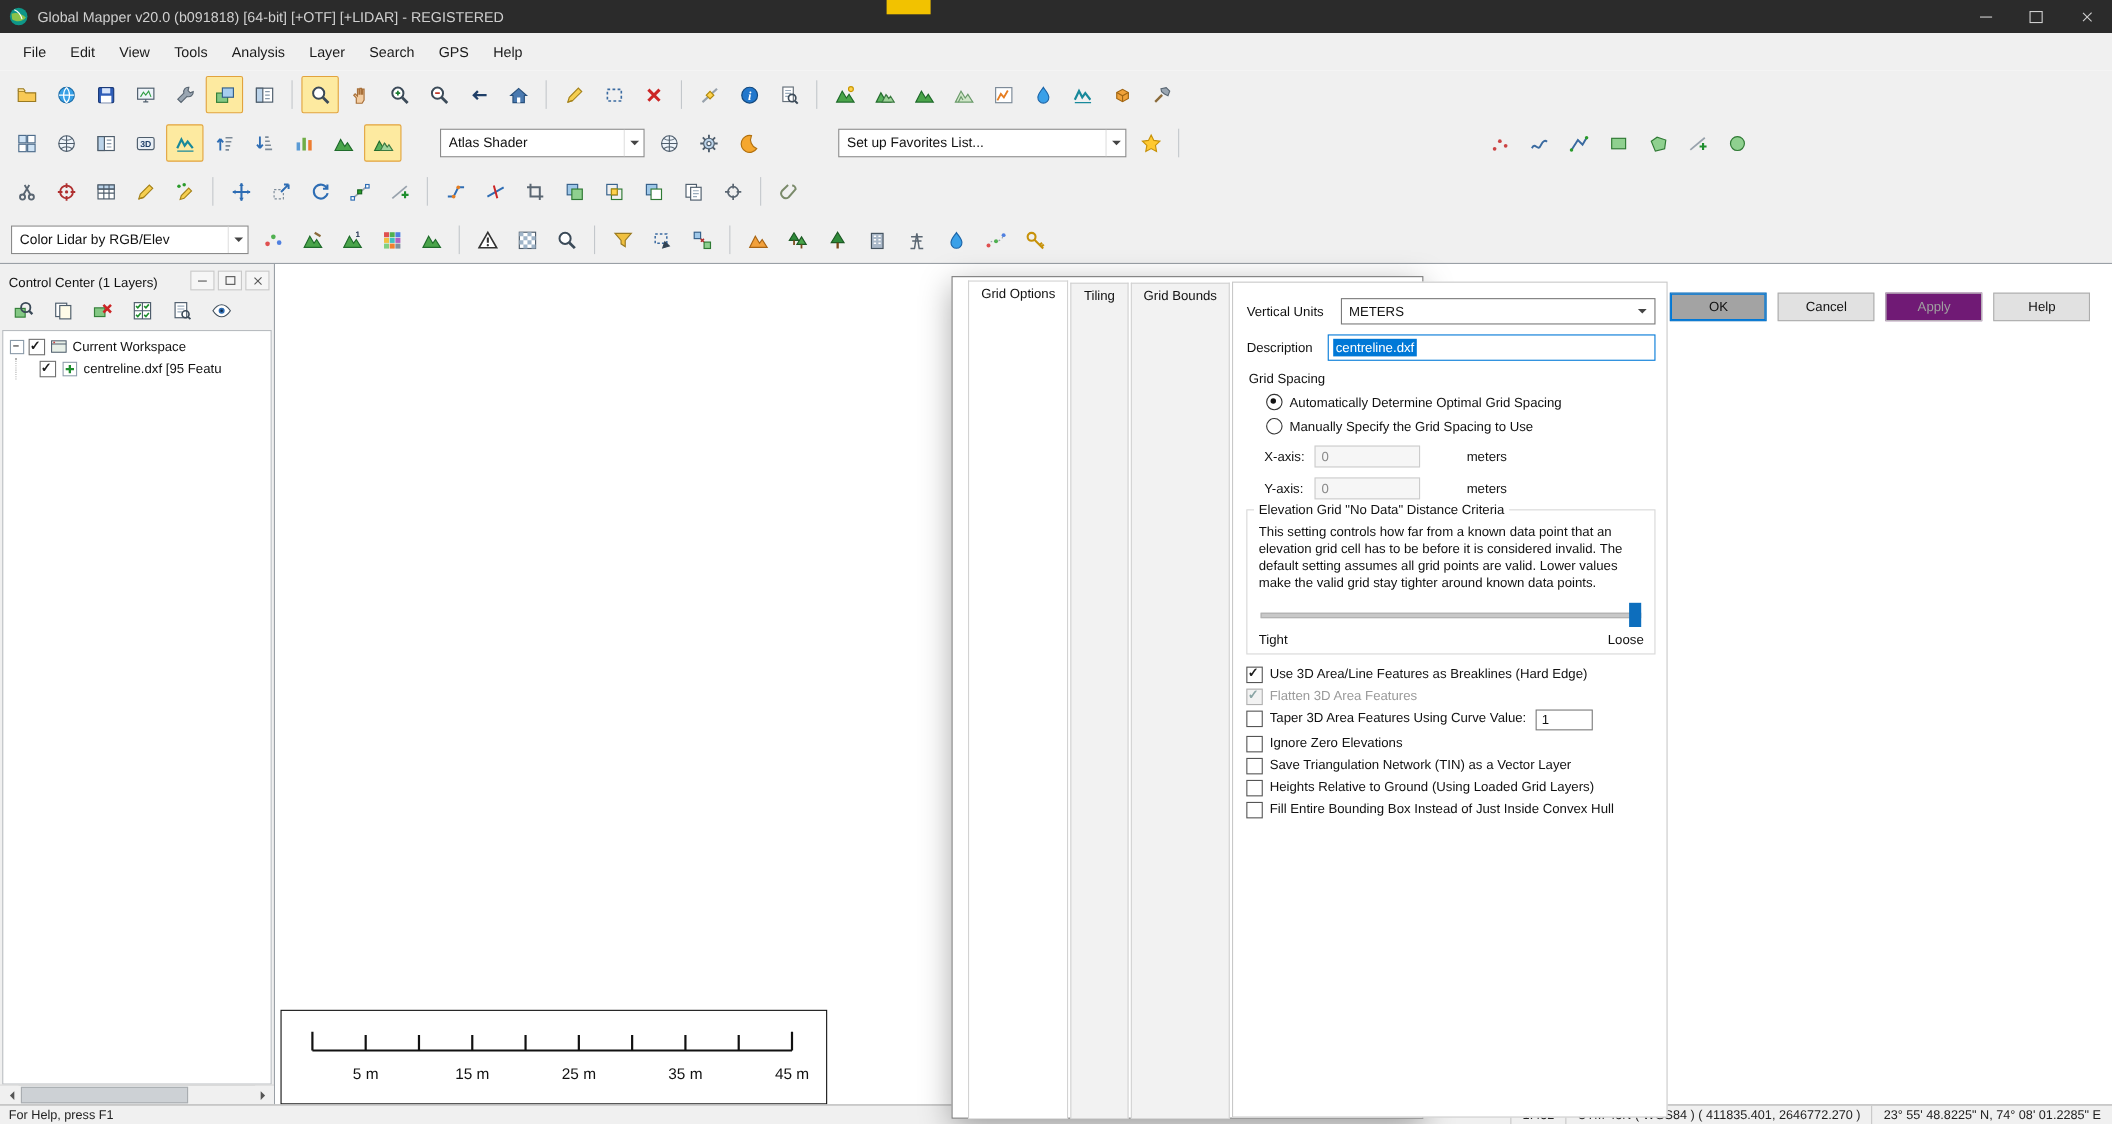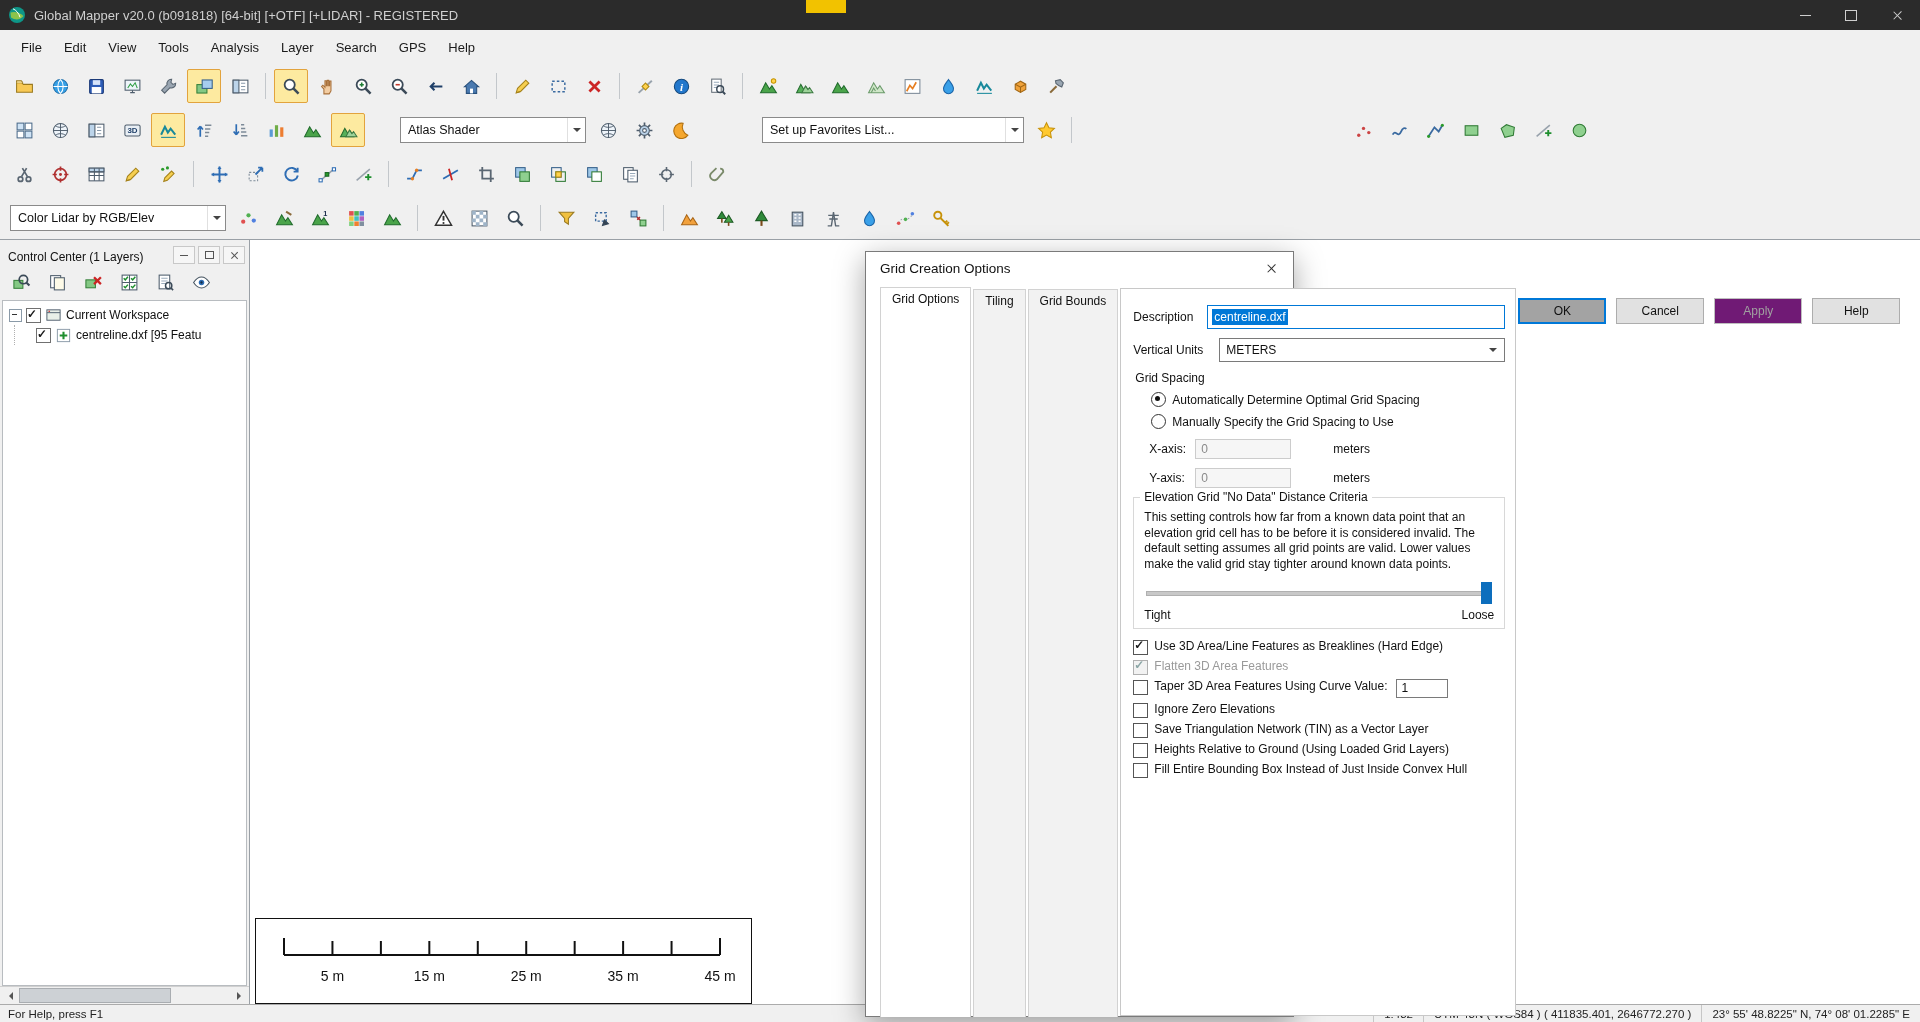--- a/index.html
+++ b/index.html
@@ -1028,44 +1028,38 @@
         <text x="76.44444444444444" y="62" font-size="14" text-anchor="middle" fill="#111" font-family="Liberation Sans, sans-serif">5 m</text>
         <text x="173.33333333333331" y="62" font-size="14" text-anchor="middle" fill="#111" font-family="Liberation Sans, sans-serif">15 m</text>
         <text x="270.22222222222223" y="62" font-size="14" text-anchor="middle" fill="#111" font-family="Liberation Sans, sans-serif">25 m</text>
         <text x="367.1111111111111" y="62" font-size="14" text-anchor="middle" fill="#111" font-family="Liberation Sans, sans-serif">35 m</text>
         <text x="464" y="62" font-size="14" text-anchor="middle" fill="#111" font-family="Liberation Sans, sans-serif">45 m</text>
       </svg>
   </div>
 </div>
 
 <div class="dialog">
-  <div class="dlg-title-row">
-    <span class="dlg-title">Grid Creation Options</span>
-    <div class="dlg-close">
-        <span class="glyph-x"></span>
-      </div>
-  </div>
   <div class="dlg-body">
     <div class="tabs" id="dlg-tabs">
         <span class="tab active">Grid Options</span>
         <span class="tab">Tiling</span>
         <span class="tab">Grid Bounds</span>
       </div>
     <div class="tab-page">
-      <div class="frow" style="margin-top:2px">
-        <span class="flabel w72">Description</span>
-        <div class="text-input">
-          <span class="sel-text">centreline.dxf</span>
-        </div>
-      </div>
       <div class="frow">
         <span class="flabel w84">Vertical Units</span>
         <div class="select-box">
           <span>METERS</span>
           <span class="sel-arrow"></span>
+        </div>
+      </div>
+      <div class="frow" style="margin-top:2px">
+        <span class="flabel w72">Description</span>
+        <div class="text-input">
+          <span class="sel-text">centreline.dxf</span>
         </div>
       </div>
       <div class="group-caption">Grid Spacing</div>
       <div id="radio-group">
           <div class="radio-row">
             <span class="radio on"></span>
             <span>Automatically Determine Optimal Grid Spacing</span>
           </div>
           <div class="radio-row">
             <span class="radio"></span>

